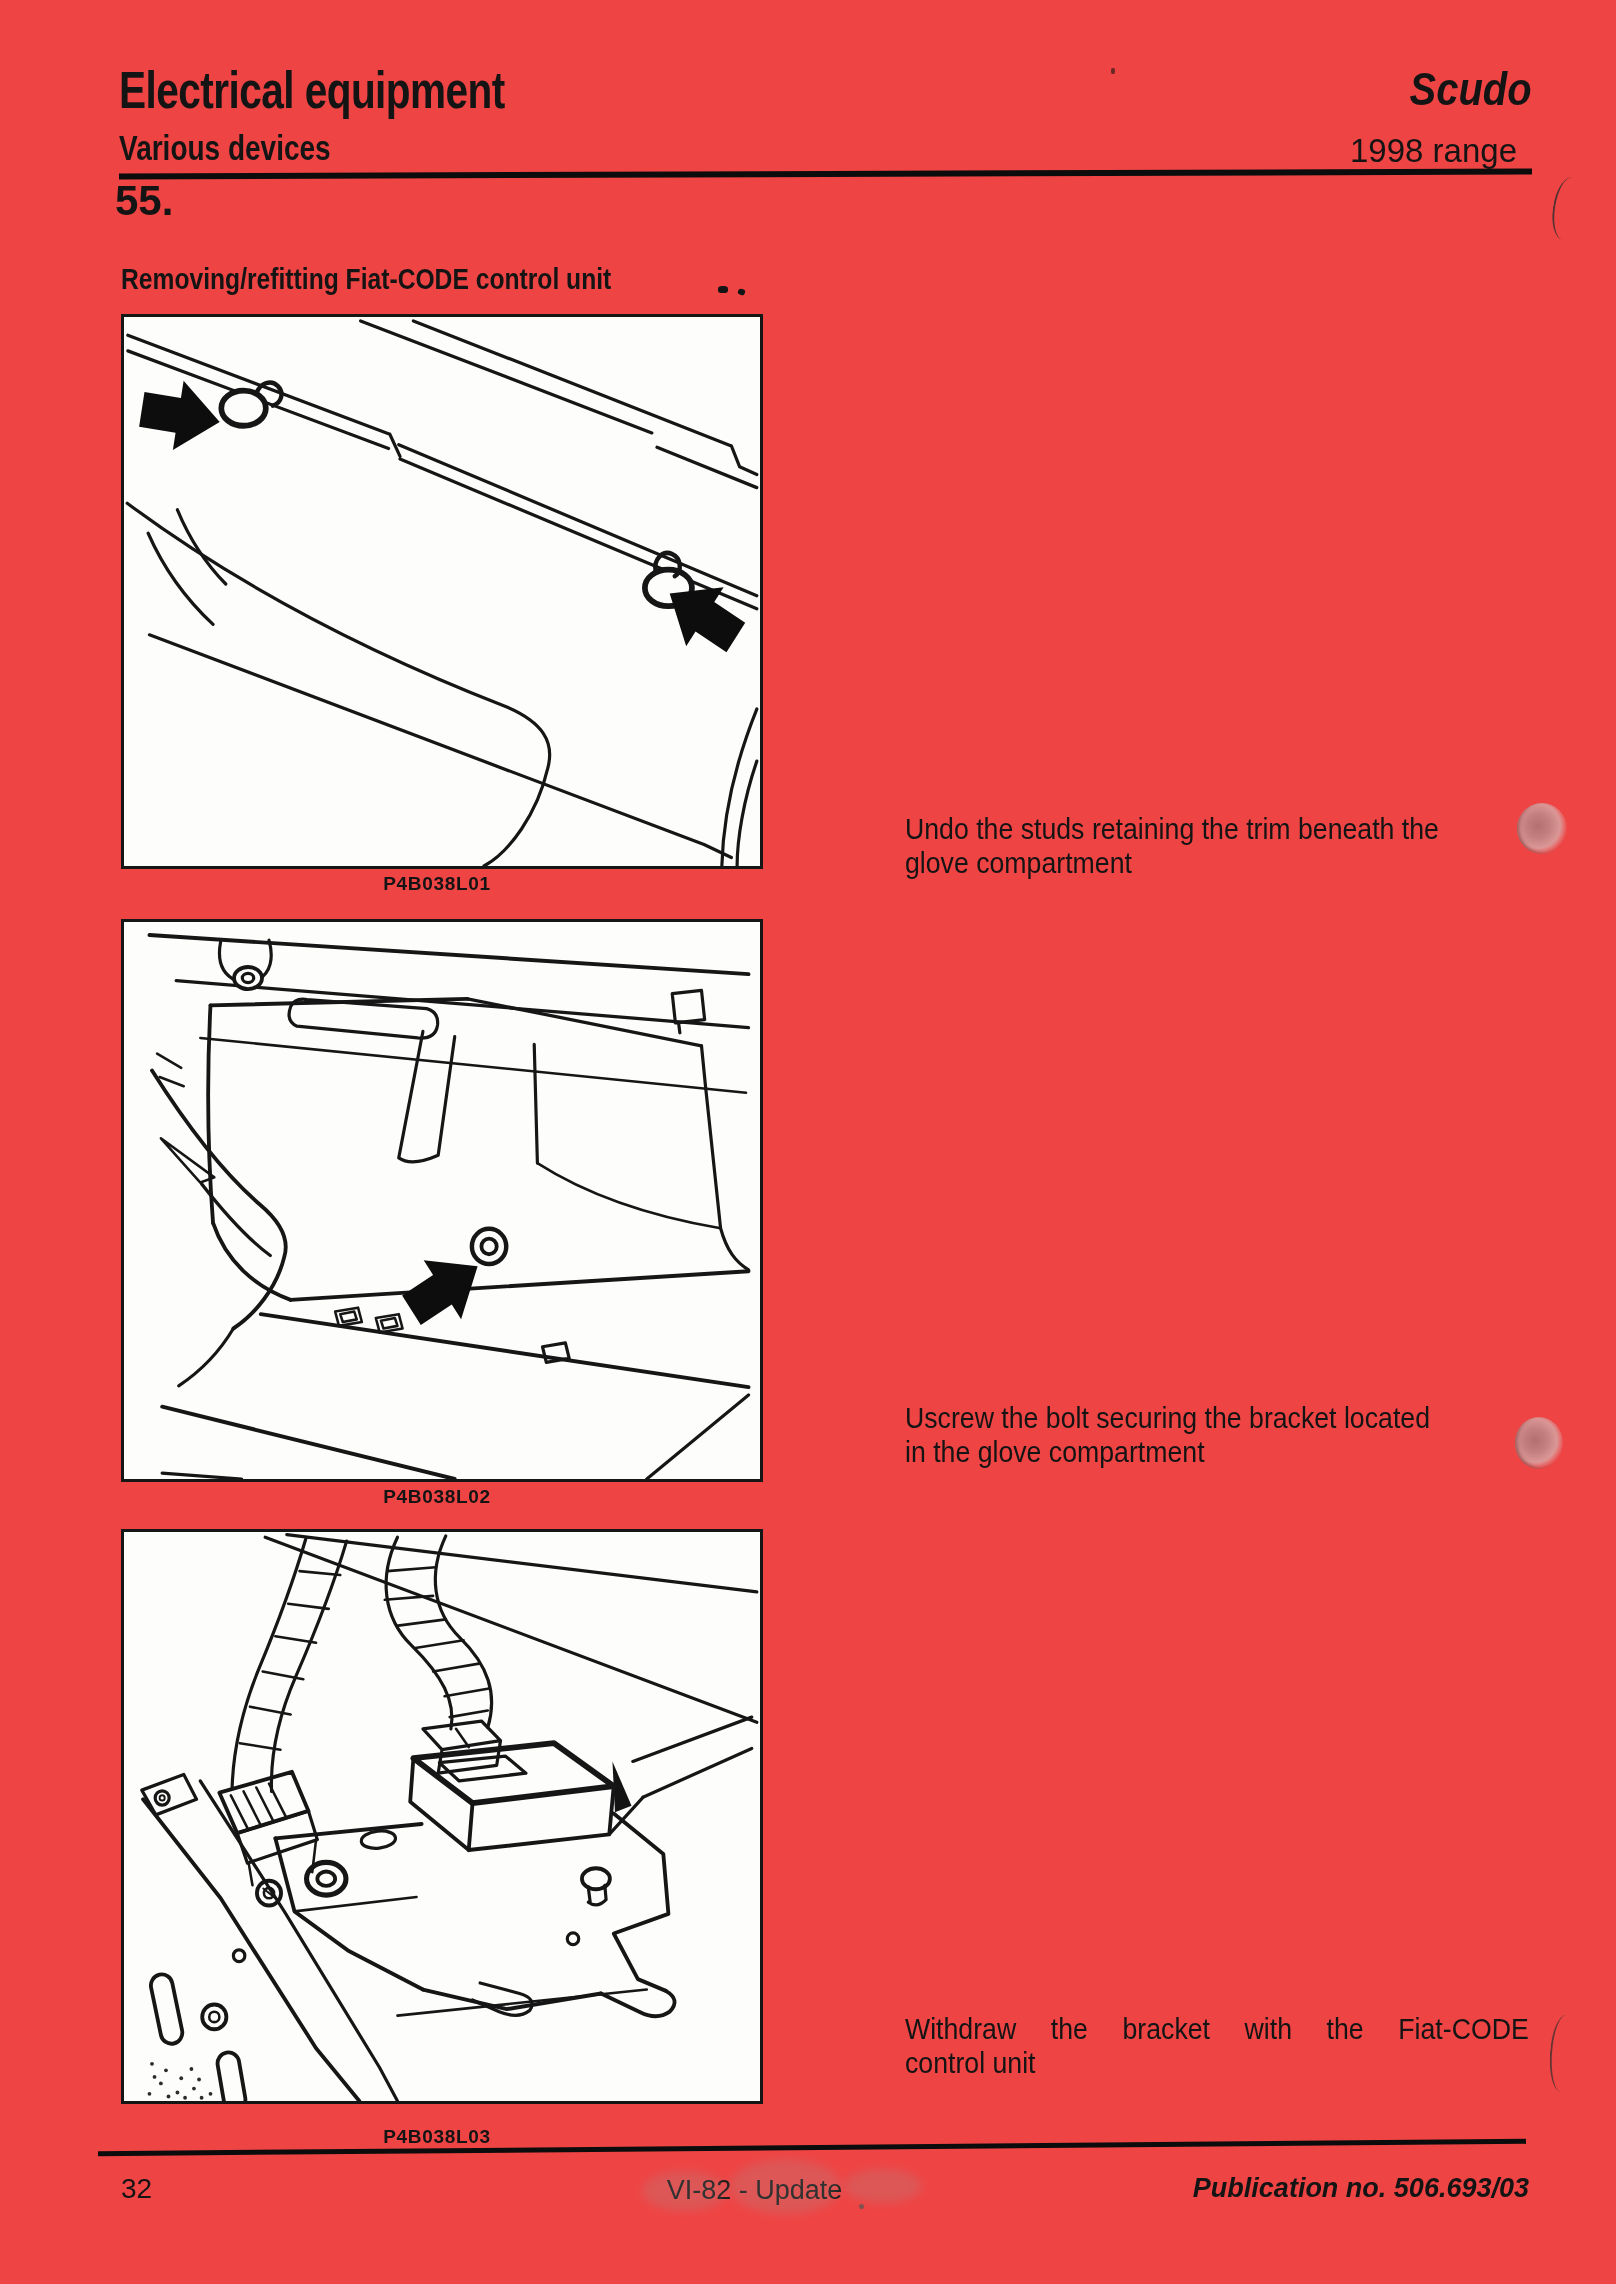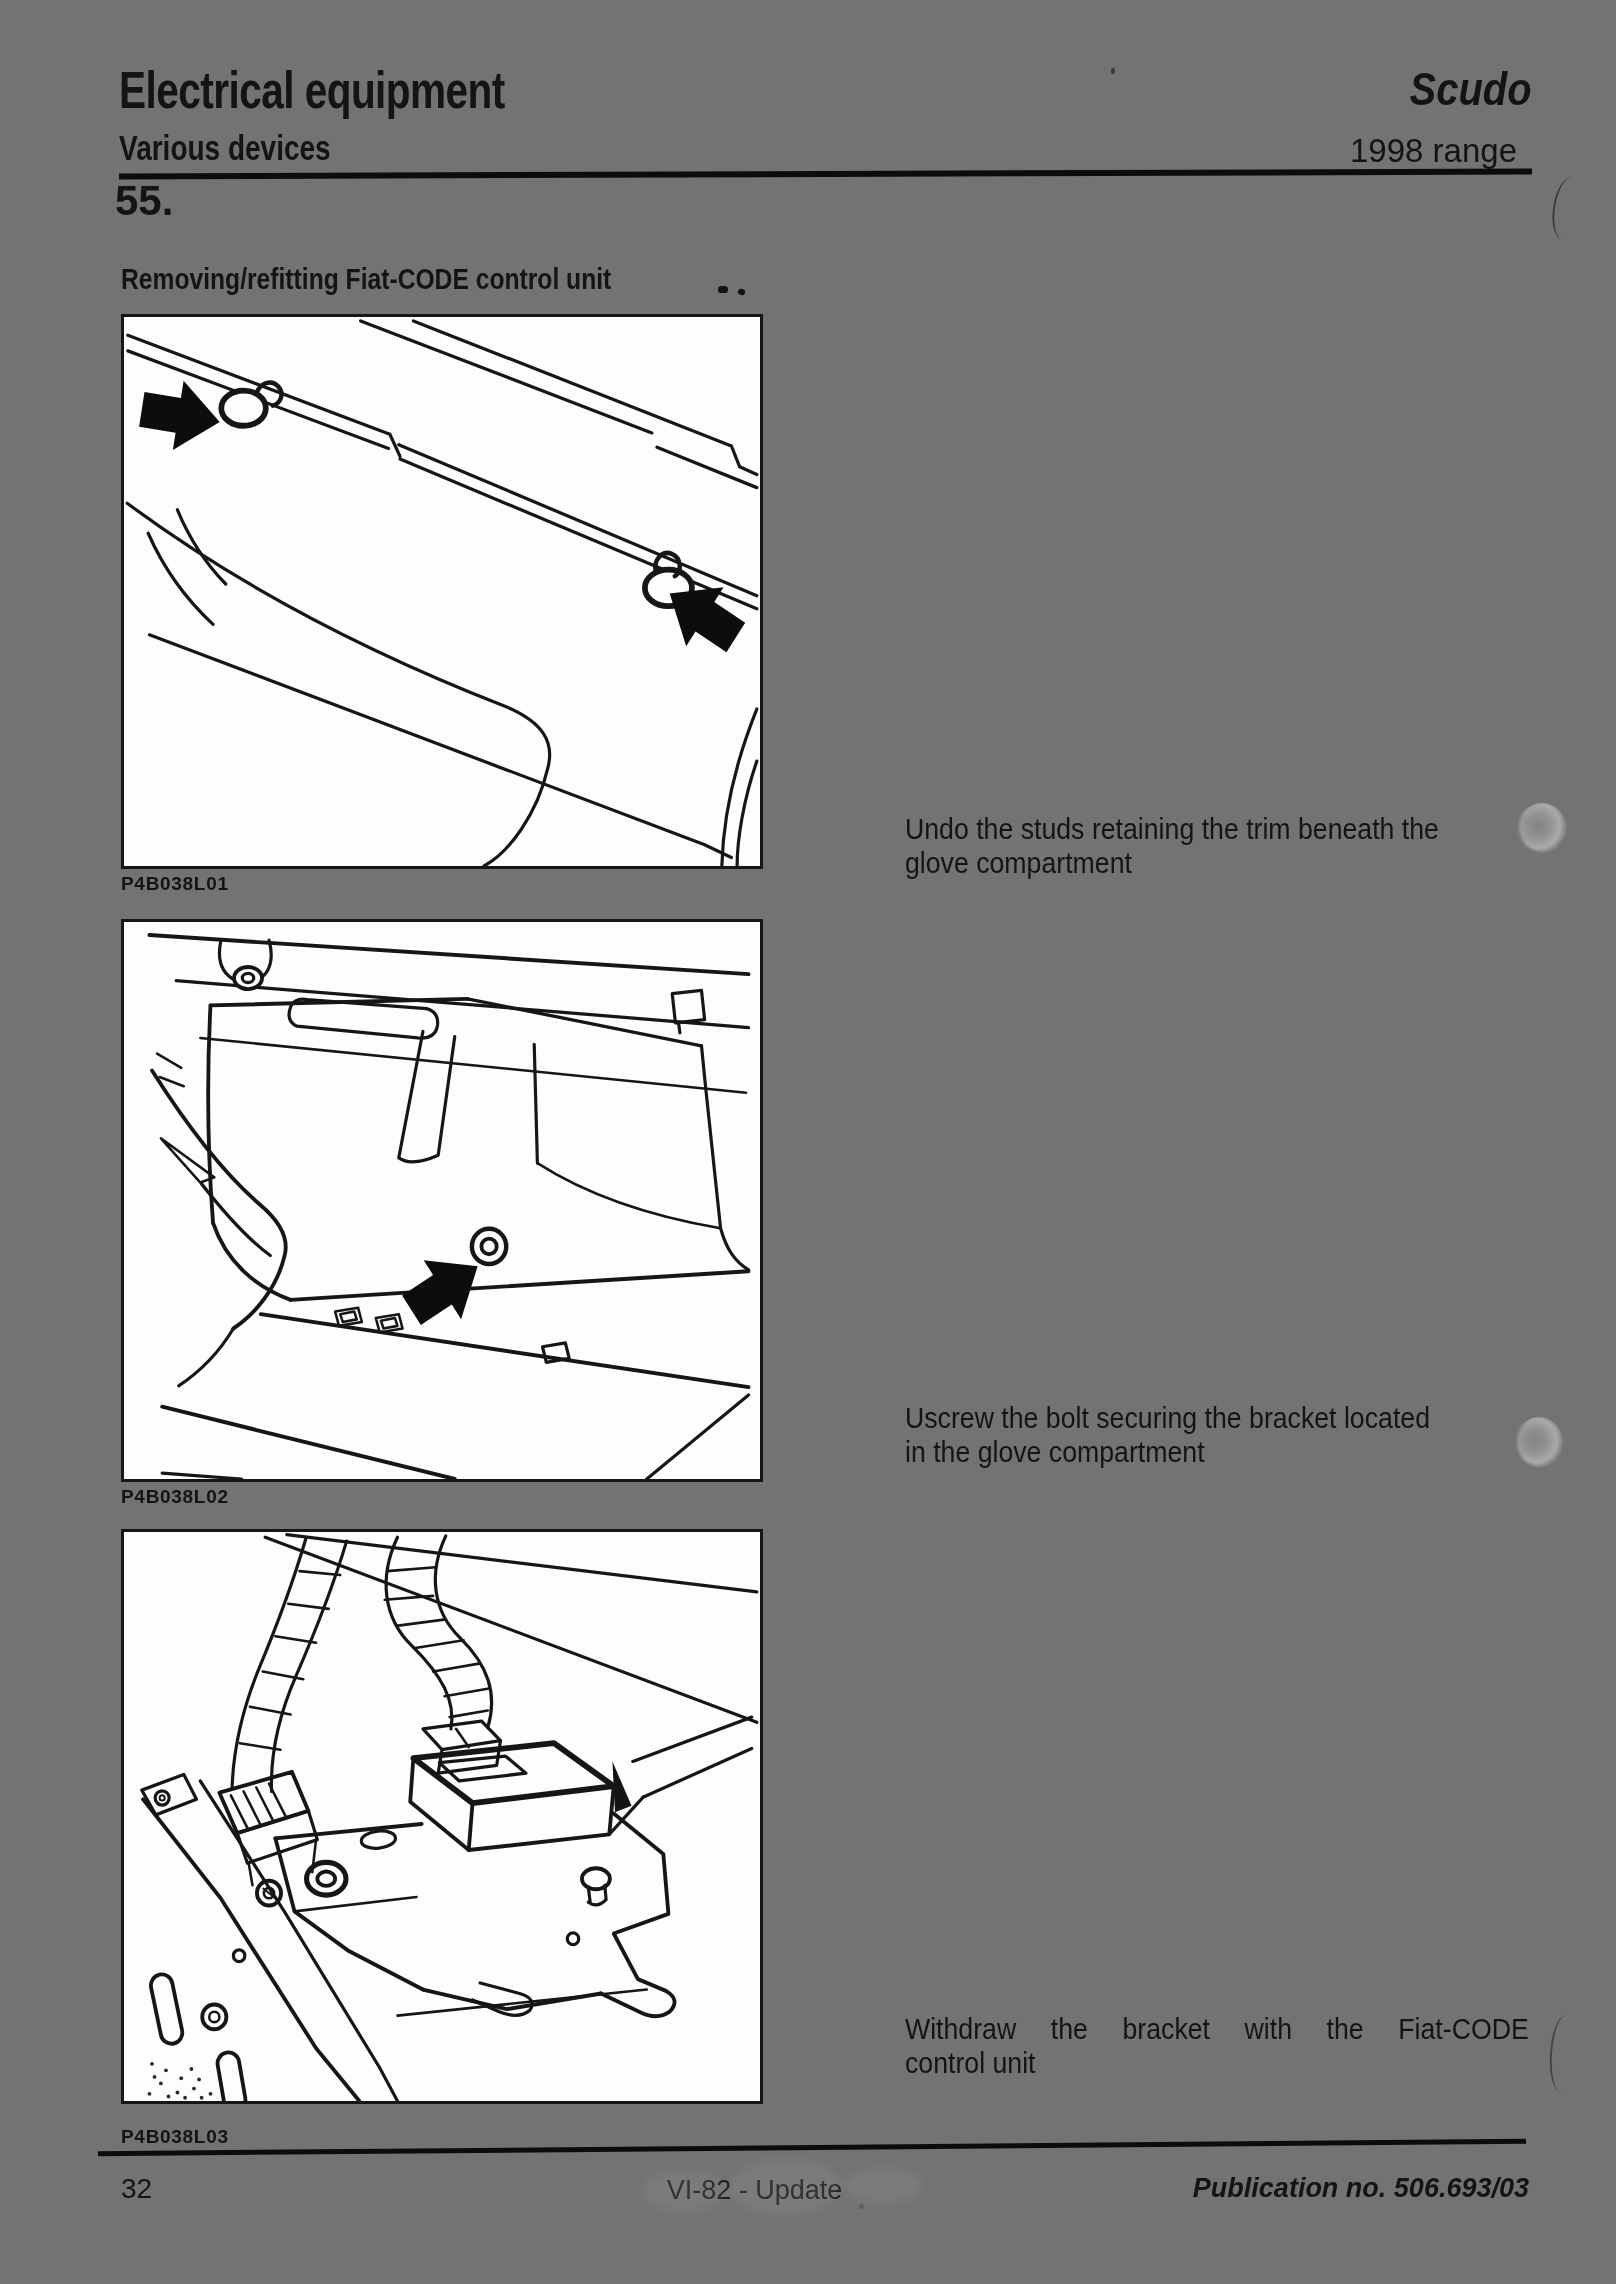--- a/index.html
+++ b/index.html
@@ -1,39 +1,39 @@
 <!DOCTYPE html>
 <html style="font-size:10.4px"><head>
 <meta charset="utf-8">
 <style>
   html,body { margin:0; padding:0; background:#e8e8e6; }
   .page {
     position:relative; width:1617px; height:2284px;
-    background:#737373; color:#141414;
+    background:#ef4444; color:#141414;
     font-family:"Liberation Sans", sans-serif;
     overflow:hidden;
   }
   .abs { position:absolute; }
 
   
   .title       { left:119px; top:60px;  font-size:52px; font-weight:700; letter-spacing:-0.7px; transform:scaleX(.78); transform-origin:left top; white-space:nowrap; }
   .subtitle    { left:119px; top:128px; font-size:35px; font-weight:700; transform:scaleX(.80); transform-origin:left top; white-space:nowrap; }
   .model       { right:85px; top:61px; font-size:47px; font-weight:700; font-style:italic; transform:scaleX(.85); transform-origin:right top; white-space:nowrap; }
   .range       { right:100px; top:132px; font-size:33px; font-weight:400; white-space:nowrap; }
   .rule-header { left:119px; top:171px; width:1413px; height:5.9px; background:#0c0c0c; transform:rotate(-0.2deg); }
   .section-num { left:115px; top:177px; font-size:42px; font-weight:700; }
   .heading     { left:121px; top:263px; font-size:29px; font-weight:700; transform:scaleX(.85); transform-origin:left top; white-space:nowrap; }
 
   
   .figure { border:3.3px solid #161616; background:#fdfdfc; }
   .fig1 { left:121px; top:314px;  width:636px; height:549px; }
   .fig2 { left:121px; top:919px; width:636px; height:557px; }
   .fig3 { left:121px; top:1529px; width:636px; height:569px; }
   .figure svg { display:block; width:100%; height:100%; }
-  .caption { left:121px; width:632px; text-align:left; font-size:19px; font-weight:700; letter-spacing:0.7px; }
+  .caption { left:121px; width:632px; text-align:center; font-size:19px; font-weight:700; letter-spacing:0.7px; }
   .cap1 { top:873px; } .cap2 { top:1486px; } .cap3 { top:2105px;margin-top:21px; }
 
   
   .para { left:905px; font-size:29px; line-height:34px; transform:scaleX(.92); transform-origin:left top; }
   .para .line { white-space:nowrap; }
   .para1 { top:812px; width:652px; }
   .para2 { top:1401px; width:652px; }
   .para3 { top:2012px; width:678px; }
   .para3 .jline { white-space:normal; text-align:justify; text-align-last:justify; }
 

